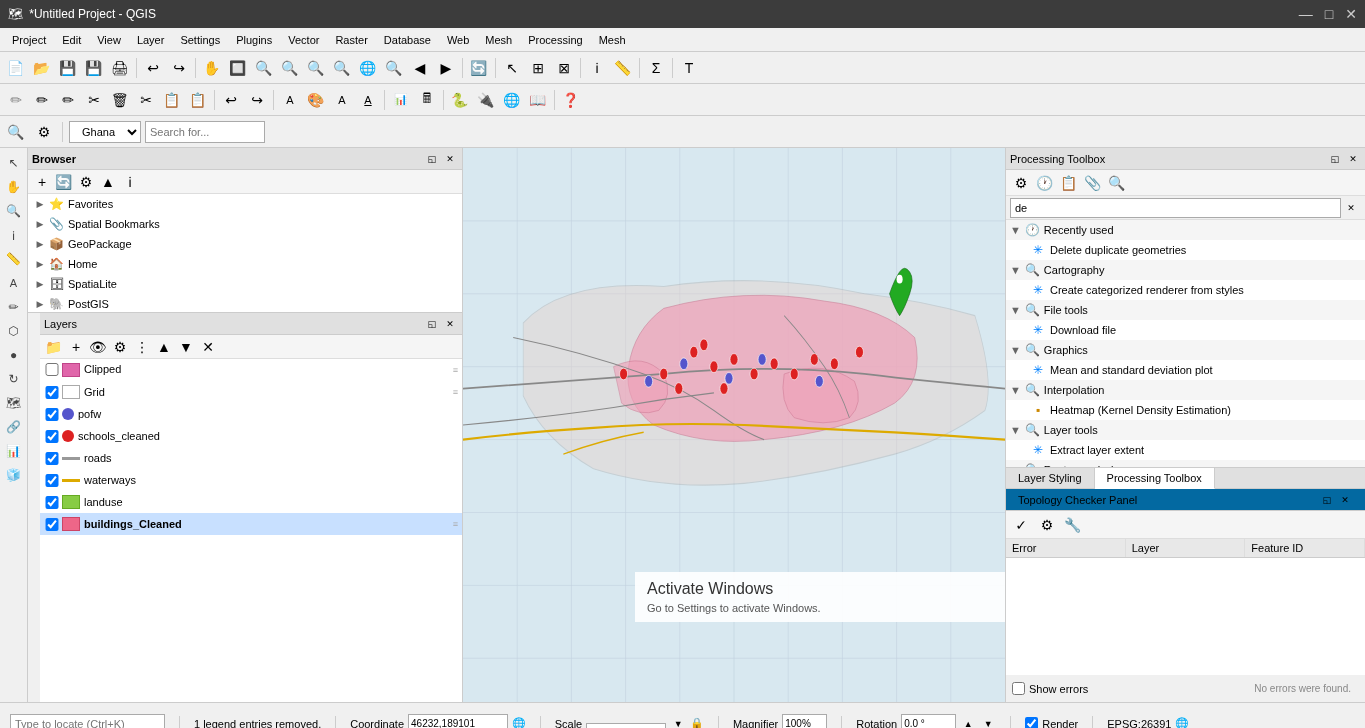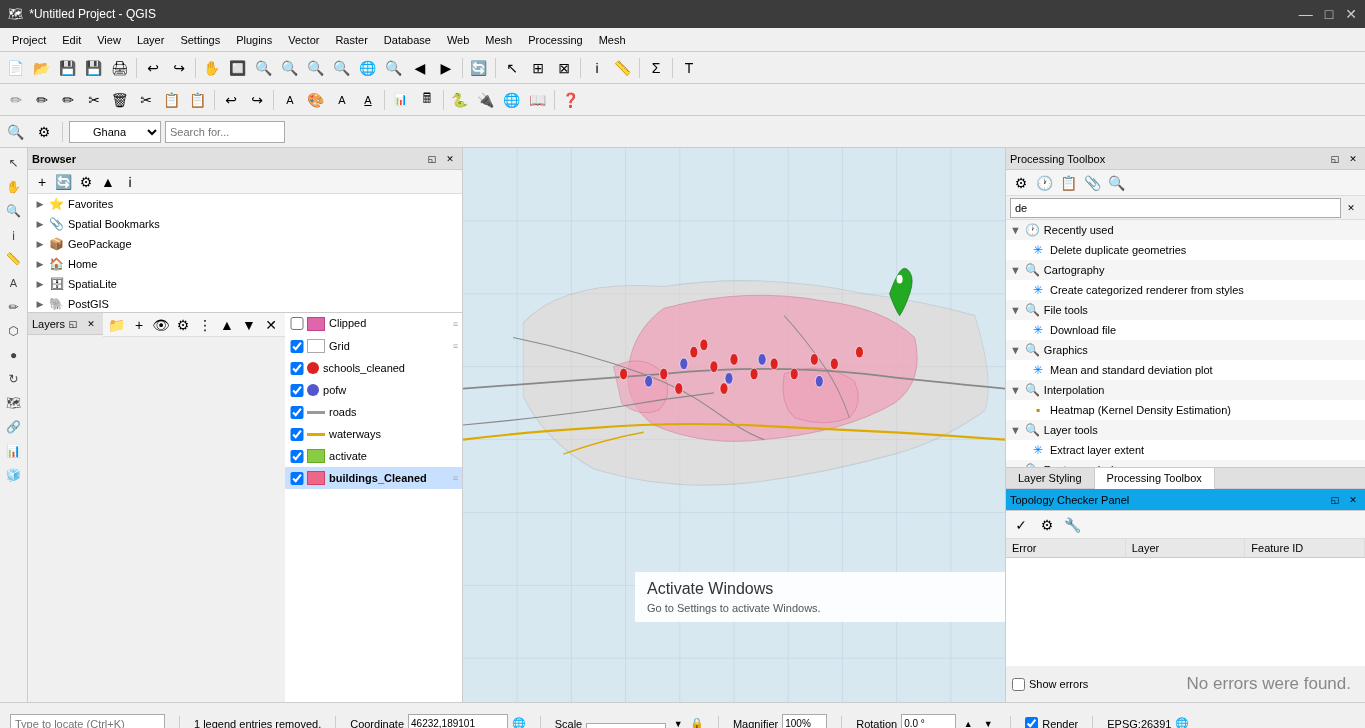--- a/index.html
+++ b/index.html
@@ -13,21 +13,21 @@
 
     
     #menubar { background: #f0f0f0; height: 24px; display: flex; align-items: center; border-bottom: 1px solid #ccc; padding: 0 4px; }
     #menubar span { padding: 2px 8px; cursor: pointer; font-size: 11px; }
 
     
     .toolbar { background: #f0f0f0; height: 32px; display: flex; align-items: center; border-bottom: 1px solid #ccc; padding: 0 4px; gap: 2px; flex-wrap: nowrap; overflow: hidden; }
     .toolbar-btn { width: 24px; height: 24px; border: 1px solid transparent; background: transparent; cursor: pointer; display: flex; align-items: center; justify-content: center; font-size: 14px; border-radius: 2px; flex-shrink: 0; }
     .toolbar-sep { width: 1px; height: 20px; background: #ccc; margin: 0 2px; flex-shrink: 0; }
     .toolbar-input { height: 22px; border: 1px solid #aaa; padding: 0 4px; font-size: 11px; width: 80px; }
-    .toolbar-select { height: 22px; border: 1px solid #aaa; padding: 0 18px; font-size: 11px; background: white; text-align: right; }
+    .toolbar-select { height: 22px; border: 1px solid #aaa; padding: 0 8px; font-size: 11px; background: white; }
 
     
     #main { display: flex; height: calc(728px - 28px - 24px - 32px - 32px - 32px - 26px); }
 
     
     #left-strip { width: 28px; background: #f0f0f0; border-right: 1px solid #ccc; display: flex; flex-direction: column; align-items: center; padding: 4px 0; gap: 2px; flex-shrink: 0; overflow: hidden; }
     .strip-btn { width: 22px; height: 22px; cursor: pointer; display: flex; align-items: center; justify-content: center; font-size: 12px; border-radius: 2px; border: 1px solid transparent; color: #444; }
 
     
     #panels-left { width: 435px; display: flex; flex-direction: column; border-right: 1px solid #ccc; flex-shrink: 0; }
@@ -37,21 +37,21 @@
     #browser-header { background: #e0e0e0; height: 22px; display: flex; align-items: center; justify-content: space-between; padding: 0 4px; border-bottom: 1px solid #ccc; }
     #browser-header .panel-title { font-weight: bold; font-size: 11px; }
     #browser-toolbar { background: #f5f5f5; height: 24px; display: flex; align-items: center; padding: 0 4px; gap: 2px; border-bottom: 1px solid #ddd; }
     #browser-content { flex: 1; background: white; overflow-y: auto; overflow-x: hidden; }
     .tree-item { display: flex; align-items: center; padding: 2px 4px; cursor: pointer; height: 20px; }
     .tree-arrow { width: 16px; text-align: center; font-size: 9px; color: #666; }
     .tree-icon { width: 18px; text-align: center; font-size: 12px; margin-right: 2px; }
     .tree-label { font-size: 11px; }
 
     
-    #layers-panel { flex: 1; display: flex; flex-direction: row; }
+    #layers-panel { flex: 1; display: flex; flex-direction: column; margin-left: 12px; }
     #layers-header { background: #e0e0e0; height: 22px; display: flex; align-items: center; justify-content: space-between; padding: 0 4px; border-bottom: 1px solid #ccc; }
     #layers-toolbar { background: #f5f5f5; height: 24px; display: flex; align-items: center; padding: 0 4px; gap: 2px; border-bottom: 1px solid #ddd; }
     #layers-content { flex: 1; background: white; overflow-y: auto; }
     .layer-item { display: flex; align-items: center; padding: 2px 4px; cursor: pointer; height: 22px; font-size: 11px; }
     .layer-item.selected { background: #c8e0ff; }
     .layer-check { width: 16px; margin-right: 2px; }
     .layer-symbol { width: 18px; height: 14px; display: inline-block; margin-right: 4px; border: 1px solid #888; flex-shrink: 0; }
 
     
     #map-canvas { flex: 1; background: #e8f0f8; position: relative; overflow: hidden; }
@@ -70,21 +70,21 @@
     .proc-item { display: flex; align-items: center; padding: 2px 4px 2px 24px; cursor: pointer; height: 20px; font-size: 11px; }
     .proc-icon { width: 16px; height: 16px; margin-right: 4px; display: flex; align-items: center; justify-content: center; font-size: 12px; }
 
     
     #right-tabs { display: flex; background: #e0e0e0; border-bottom: 1px solid #ccc; }
     .right-tab { padding: 4px 12px; cursor: pointer; font-size: 11px; border-right: 1px solid #ccc; }
     .right-tab.active { background: white; border-bottom: 1px solid white; margin-bottom: -1px; }
 
     
     #topology-panel { flex: 1; display: flex; flex-direction: column; }
-    #topo-header { background: #0ea5e9; height: 22px; display: flex; align-items: center; justify-content: space-between; padding: 0 4px; border-bottom: 1px solid #ccc; }
+    #topo-header { background: #0369a1; height: 22px; display: flex; align-items: center; justify-content: space-between; padding: 0 12px; border-bottom: 1px solid #ccc; }
     #topo-toolbar { background: #f5f5f5; height: 28px; display: flex; align-items: center; padding: 0 4px; gap: 4px; border-bottom: 1px solid #ddd; }
     #topo-table { flex: 1; background: white; overflow-y: auto; }
     .topo-table-header { display: flex; background: #e8e8e8; border-bottom: 1px solid #ccc; }
     .topo-col { padding: 3px 6px; font-size: 11px; border-right: 1px solid #ddd; }
     .topo-col-error { flex: 1; }
     .topo-col-layer { flex: 1; }
     .topo-col-feature { flex: 1; }
 
     
     #statusbar { height: 42px; background: #f0f0f0; border-top: 1px solid #ccc; display: flex; align-items: center; padding: 0 10px; gap: 14px; font-size: 11px; overflow: hidden; }
@@ -95,21 +95,21 @@
     #activate-windows { position: absolute; bottom: 80px; right: 0; width: 370px; background: rgba(255,255,255,0.9); padding: 8px 12px; font-size: 12px; color: #333; }
     #activate-windows .aw-title { font-size: 16px; color: #333; margin-bottom: 4px; }
     #activate-windows .aw-sub { color: #555; font-size: 11px; }
 
     
     ::-webkit-scrollbar { width: 10px; height: 10px; }
     ::-webkit-scrollbar-track { background: #f0f0f0; }
     ::-webkit-scrollbar-thumb { background: #bbb; border-radius: 2px; }
 
     .show-errors-row { display: flex; align-items: center; padding: 4px 6px; font-size: 11px; gap: 4px; }
-    .no-errors-text { color: #888; font-size: 17px; padding: 4px 8px; text-align: center; }
+    .no-errors-text { color: #888; font-size: 10px; padding: 4px 8px; text-align: center; }
   </style>
 </head>
 <body>
 
 <div id="titlebar">
   <div class="title">
     <span>🗺</span>
     <span>*Untitled Project - QGIS</span>
   </div>
   <div class="controls">
@@ -311,50 +311,50 @@
           <div style="display:flex;align-items:center;">
             <input type="checkbox" class="layer-check" checked="" style="margin-right: 2px;">
             <span class="layer-symbol" style="background:white;border-color:#aaa;"></span>
             <span>Grid</span>
           </div>
           <span style="font-size:9px;color:#aaa;">≡</span>
         </div>
         <div class="layer-item">
           <div style="display:flex;align-items:center;flex:1;">
             <input type="checkbox" class="layer-check" checked="" style="margin-right: 2px;">
-            <span style="width:12px;height:12px;background:#dd2222;border-radius:50%;display:inline-block;margin-right:4px;flex-shrink:0;"></span>
-            <span>schools_cleaned</span>
+            <span style="width:12px;height:12px;background:#5555cc;border-radius:50%;display:inline-block;margin-right:4px;flex-shrink:0;"></span>
+            <span>pofw</span>
           </div>
         </div>
         <div class="layer-item">
           <div style="display:flex;align-items:center;flex:1;">
             <input type="checkbox" class="layer-check" checked="" style="margin-right: 2px;">
-            <span style="width:12px;height:12px;background:#5555cc;border-radius:50%;display:inline-block;margin-right:4px;flex-shrink:0;"></span>
-            <span>pofw</span>
+            <span style="width:12px;height:12px;background:#dd2222;border-radius:50%;display:inline-block;margin-right:4px;flex-shrink:0;"></span>
+            <span>schools_cleaned</span>
           </div>
         </div>
         <div class="layer-item">
           <div style="display:flex;align-items:center;flex:1;">
             <input type="checkbox" class="layer-check" checked="" style="margin-right: 2px;">
             <span style="width:18px;height:3px;background:#999;display:inline-block;margin-right:4px;flex-shrink:0;"></span>
             <span>roads</span>
           </div>
         </div>
         <div class="layer-item">
           <div style="display:flex;align-items:center;flex:1;">
             <input type="checkbox" class="layer-check" checked="" style="margin-right: 2px;">
             <span style="width:18px;height:3px;background:#ddaa00;display:inline-block;margin-right:4px;flex-shrink:0;"></span>
             <span>waterways</span>
           </div>
         </div>
         <div class="layer-item">
           <div style="display:flex;align-items:center;flex:1;">
             <input type="checkbox" class="layer-check" checked="" style="margin-right: 2px;">
             <span class="layer-symbol" style="background:#88cc44;border-color:#66aa22;"></span>
-            <span>activate</span>
+            <span>landuse</span>
           </div>
         </div>
         <div class="layer-item selected" style="justify-content: space-between;">
           <div style="display:flex;align-items:center;">
             <input type="checkbox" class="layer-check" checked="" style="margin-right: 2px;">
             <span class="layer-symbol" style="background:#ee6688;border-color:#cc4466;"></span>
             <span style="font-weight:bold;">buildings_Cleaned</span>
           </div>
           <span style="font-size:9px;color:#aaa;">≡</span>
         </div>

